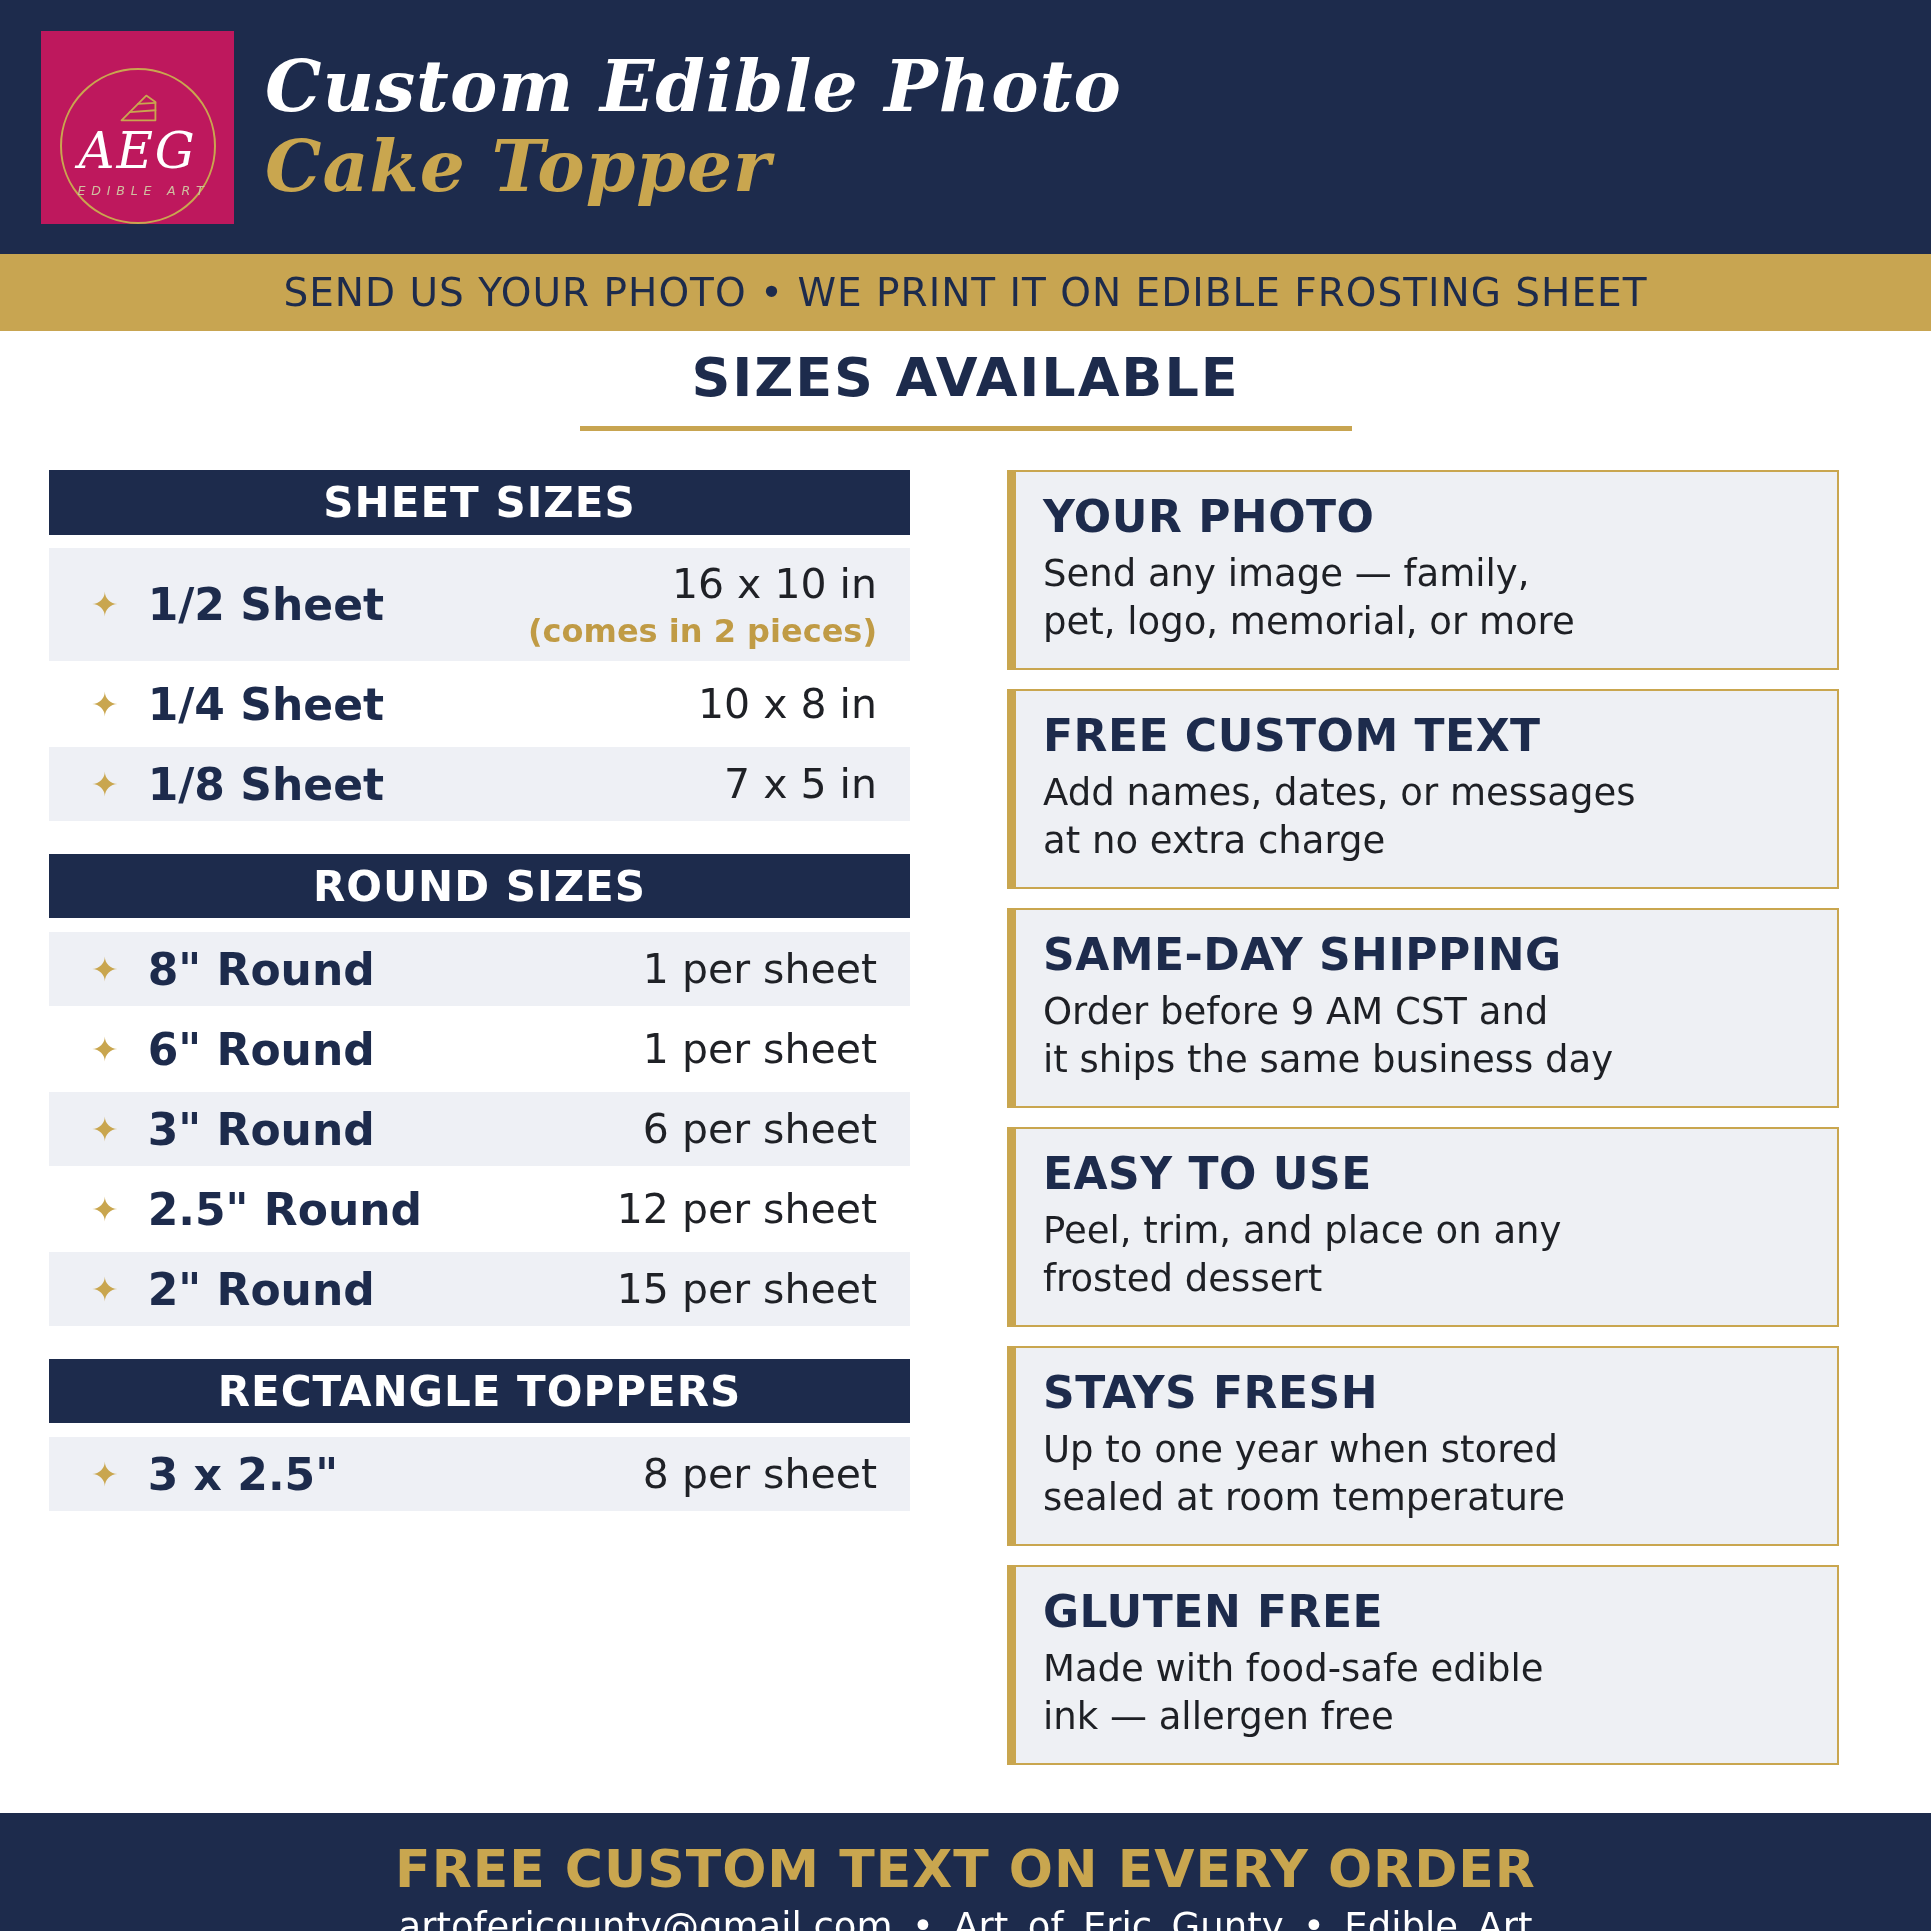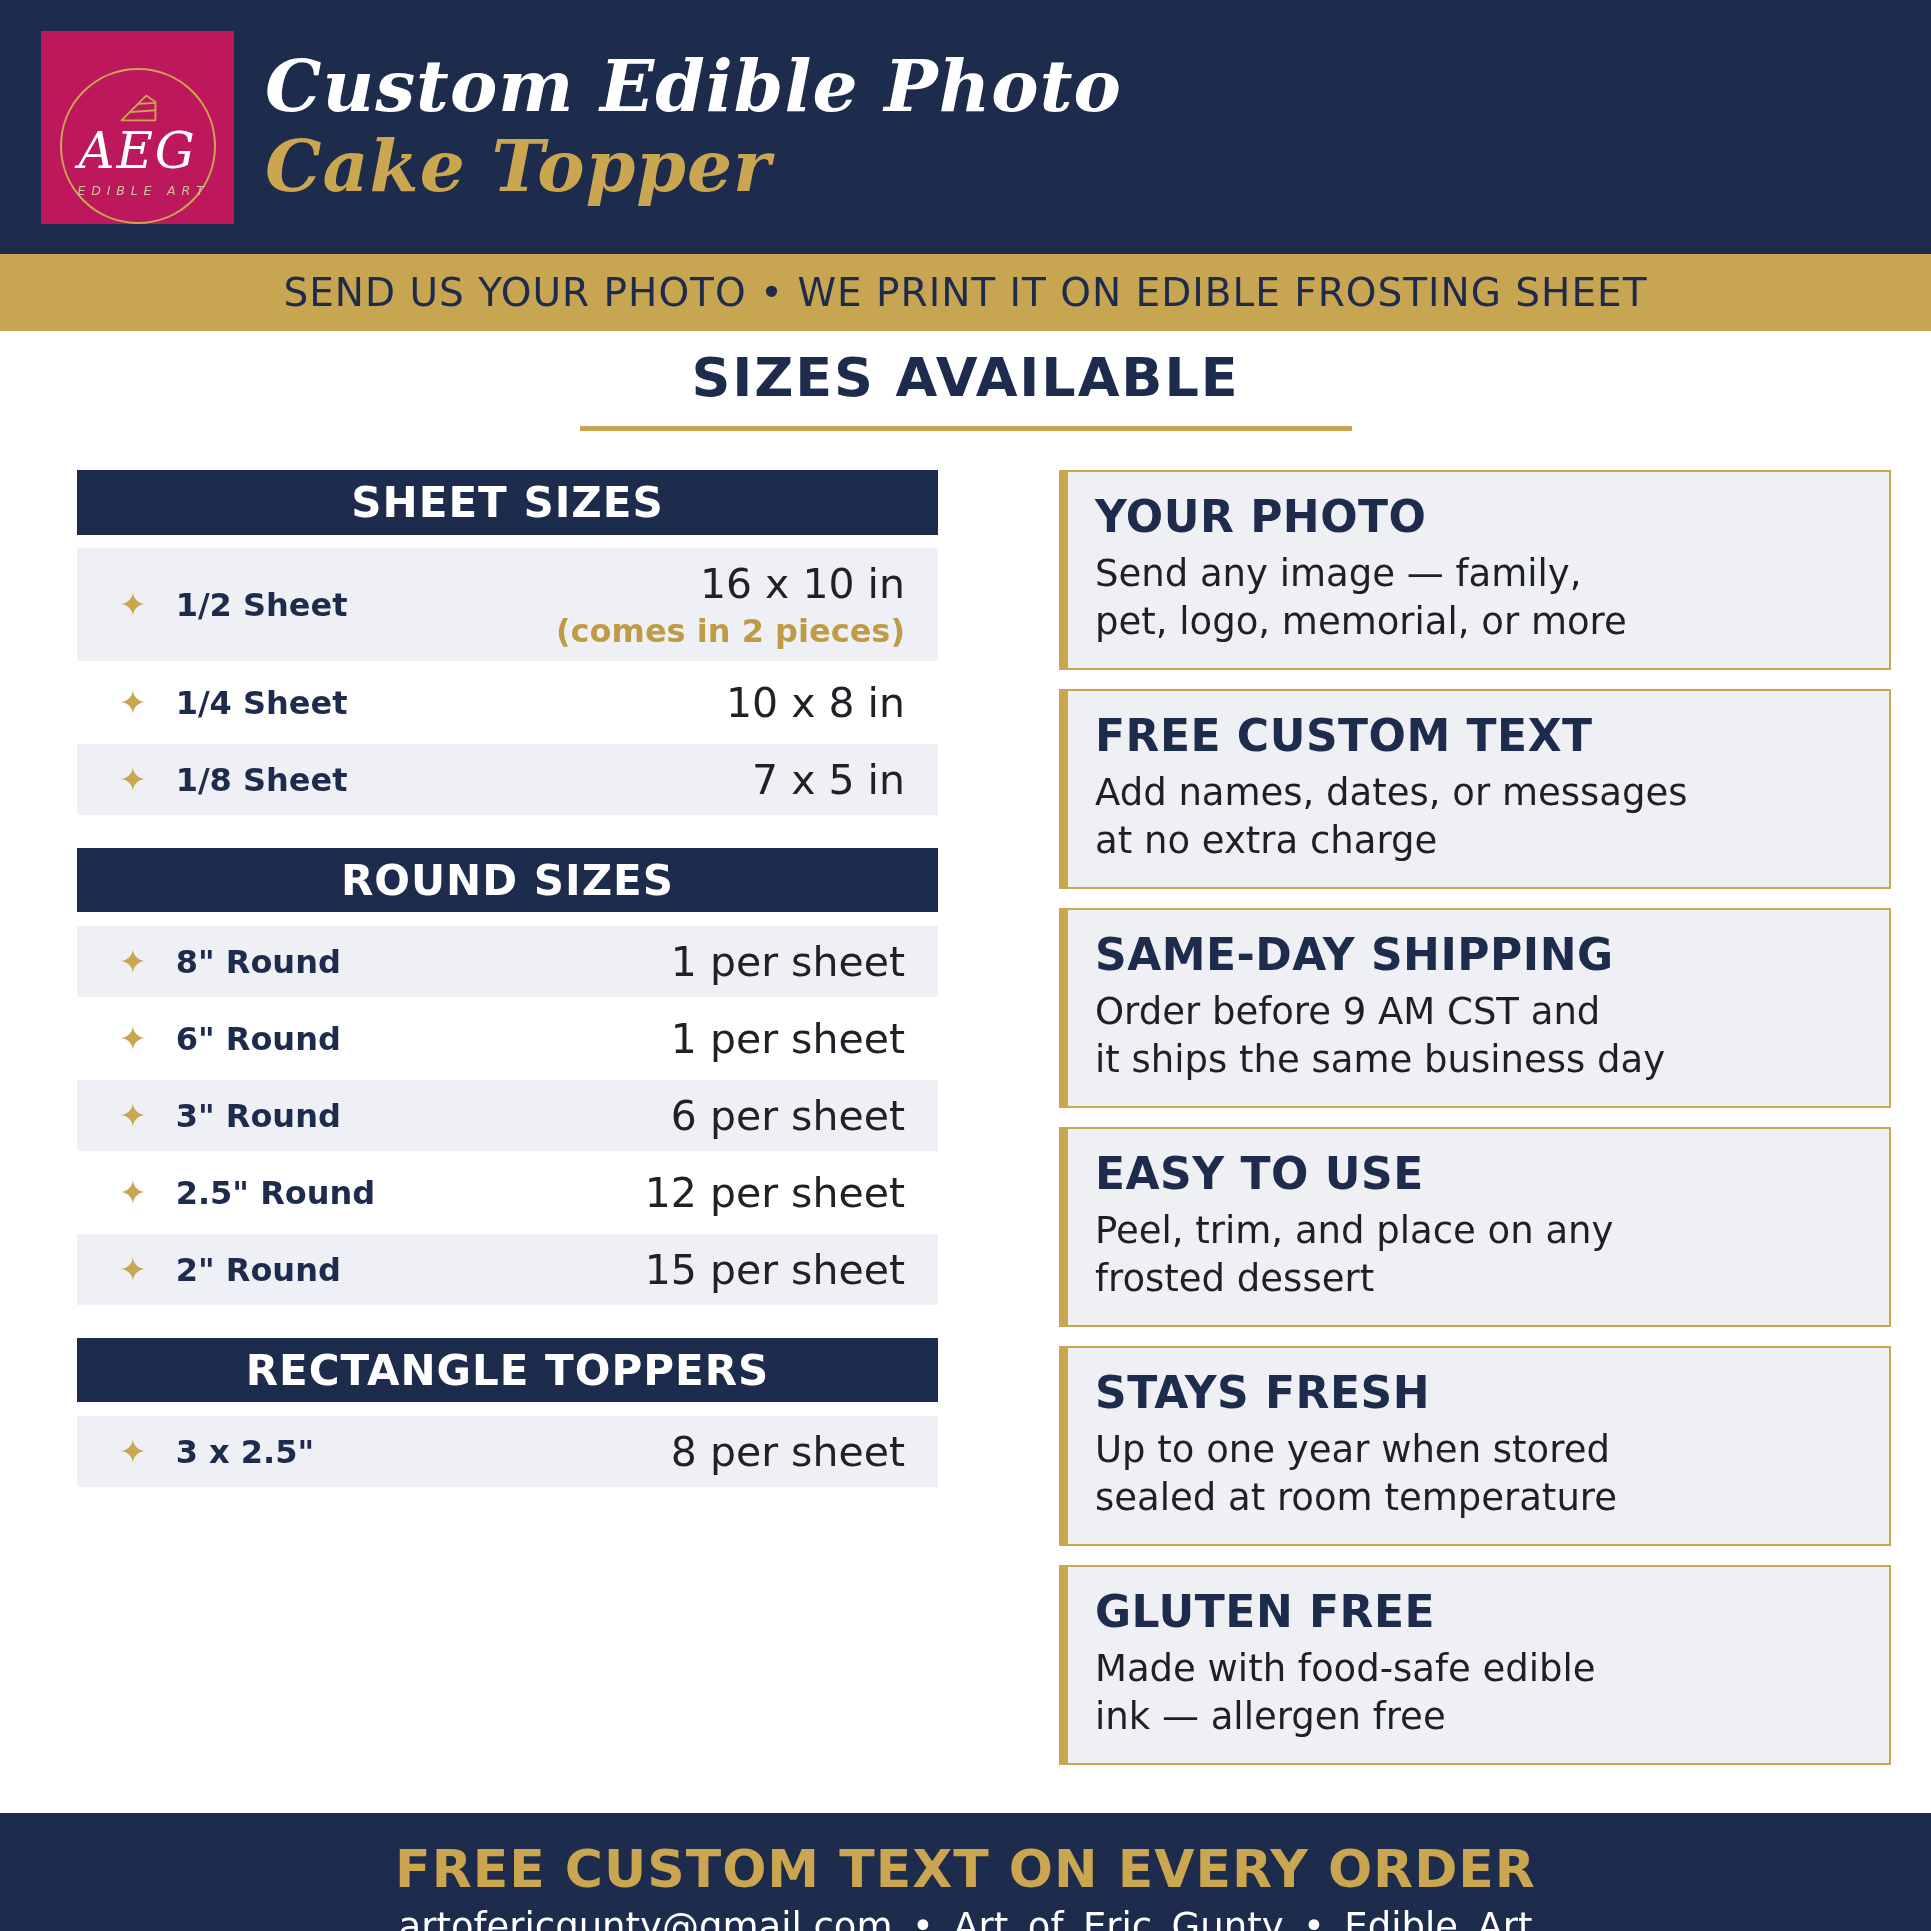--- a/index.html
+++ b/index.html
@@ -67,43 +67,42 @@
     display: inline-block;
   }
   .sizes-rule {
     width: 772px; height: 4.8px; background: #c8a551;
     margin: 17.4px auto 39px auto;
   }
 
   
   .cols {
     display: flex;
-    padding: 0 64px 0 77px;
+    padding: 0 64px 0 49px;
     align-items: flex-start;
-    gap: 24px;
   }
   .col-left  { width: 861px; flex: 0 0 auto; }
   .col-right { width: 832px; flex: 0 0 auto; margin-left: 97px; }
 
   
   .size-section { margin-bottom: 33px; }
   .size-bar {
     background: #1d2b4c; color: #ffffff;
     font-size: 42px; font-weight: bold; letter-spacing: 1px;
     text-align: center; padding: 7.7px 0; margin-bottom: 13.5px;
   }
   .size-row {
     display: flex; align-items: center;
     min-height: 71px;
     padding: 11.6px 33px 11.6px 42px;
     margin-bottom: 5.8px;
   }
   .size-row.shade { background: #eef0f5; }
   .row-star { color: #c9a64f; font-size: 33px; margin-right: 29px; flex: 0 0 auto; }
-  .row-label { color: #1d2b4c; font-size: 32px; font-weight: bold; }
+  .row-label { color: #1d2b4c; font-size: 44px; font-weight: bold; }
   .row-val-wrap { margin-left: auto; text-align: right; }
   .row-value { color: #1f2126; font-size: 41px; }
   .row-note { color: #c09b45; font-size: 32px; font-weight: bold; margin-top: 3.9px; }
 
   
   .card {
     background: #eef0f4;
     border: 2.9px solid #c9a64f;
     border-left: 9.7px solid #c9a64f;
     padding: 19.3px 29px 23px 27px;

